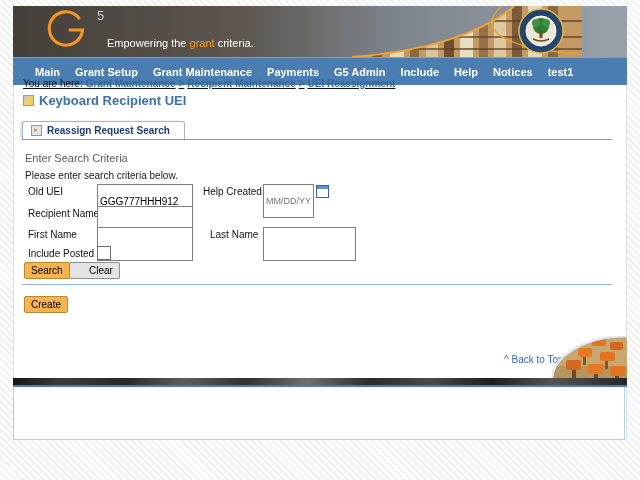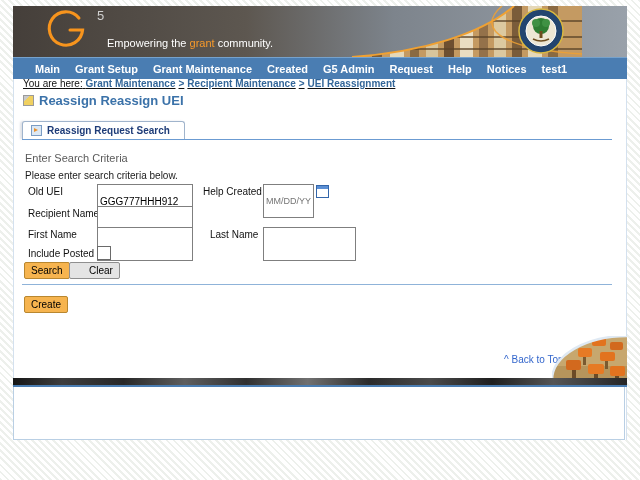--- a/index.html
+++ b/index.html
@@ -19,21 +19,21 @@
   .banner{left:13px;top:6px;width:614px;height:51px;overflow:hidden;
     background:linear-gradient(90deg,#453f3a 0%,#5d5750 38%,#7d848c 62%,#99a1aa 100%);}
   .logo-g{left:32px;top:3px;}
   .logo-five{left:84px;top:2px;font-size:13px;color:#cfcfcf;}
   .tagline{left:94px;top:31px;font-size:11px;color:#ffffff;white-space:pre;}
   .tagline .hl{color:#f79a2b;}
   .swoosh{right:45px;top:0;}
   .seal{left:505px;top:2px;}
 
   
-  .nav{left:13px;top:57px;width:614px;height:22px;background:#4a7db2;
+  .nav{left:13px;top:57px;width:614px;height:28px;background:#4a7db2;
     border-top:1px solid #76a2cc;box-sizing:border-box;
     display:flex;align-items:center;padding-left:22px;}
   .nav span{font-size:11px;font-weight:bold;color:#ffffff;margin-right:15px;cursor:pointer;white-space:nowrap;}
   .nav span.user{cursor:default;}
 
   
   .breadcrumb{left:23px;top:78px;font-size:10px;color:#111;text-decoration:underline;}
   .breadcrumb b{color:#336699;cursor:pointer;}
   .breadcrumb .sep{color:#336699;font-weight:bold;margin:0 3px;}
   .pagetitle{left:23px;top:93px;display:flex;align-items:center;gap:5px;}
@@ -95,21 +95,21 @@
 <body>
 
 <div class="page">
   <div class="abs content"></div>
 
   <div class="abs banner">
     <svg class="abs logo-g" width="48" height="42" viewBox="0 0 46 40">
       <path d="M32.5,8.5 A16,16 0 1 0 36,20 L24,20" fill="none" stroke="#f7941d" stroke-width="3" stroke-linecap="round"></path>
     </svg>
     <span class="abs logo-five">5</span>
-    <span class="abs tagline"><span>Empowering the </span><span class="hl">grant</span><span> community.</span></span>
+    <span class="abs tagline"><span>Empowering the </span><span class="hl">grant</span><span> criteria.</span></span>
 
     <svg class="abs swoosh" width="230" height="51" viewBox="0 0 230 51">
       <defs>
           <clipPath id="sw">
             <path d="M0,51 C70,46 130,28 162,0 L230,0 L230,51 Z"></path>
           </clipPath>
         </defs>
       <g clip-path="url(#sw)">
         <rect width="230" height="51" fill="#c49a62"></rect>
         <rect x="20" y="0" width="10" height="51" fill="#7a5c3a"></rect>
@@ -139,36 +139,36 @@
       <circle cx="28" cy="15" r="4" fill="#3f9143"></circle>
       <rect x="21.5" y="23" width="3" height="7" fill="#6d4c1e"></rect>
       <path d="M15,31 Q23,35 31,31" stroke="#6d4c1e" stroke-width="1.5" fill="none"></path>
     </svg>
   </div>
 
   <div class="abs nav">
     <span>Main</span>
     <span>Grant Setup</span>
     <span>Grant Maintenance</span>
-    <span>Created</span>
+    <span>Payments</span>
     <span>G5 Admin</span>
-    <span>Request</span>
+    <span>Include</span>
     <span>Help</span>
     <span>Notices</span>
     <span class="user">test1</span>
   </div>
 
   <div class="abs breadcrumb">
     <span>You are here:</span>
     <b>Grant Maintenance</b><span class="sep">&gt;</span><b>Recipient Maintenance</b><span class="sep">&gt;</span><b>UEI Reassignment</b>
   </div>
 
   <div class="abs pagetitle">
     <span class="mini-icon"></span>
-    <span class="txt">Reassign Reassign UEI</span>
+    <span class="txt">Keyboard Recipient UEI</span>
   </div>
 
   <div class="abs tab">
     <span class="tab-icon"></span>
     <span class="txt">Reassign Request Search</span>
   </div>
   <div class="abs tab-underline"></div>
 
   <div class="abs instructions">Please enter search criteria below.</div>
   <div class="abs sec-title">Enter Search Criteria</div>

